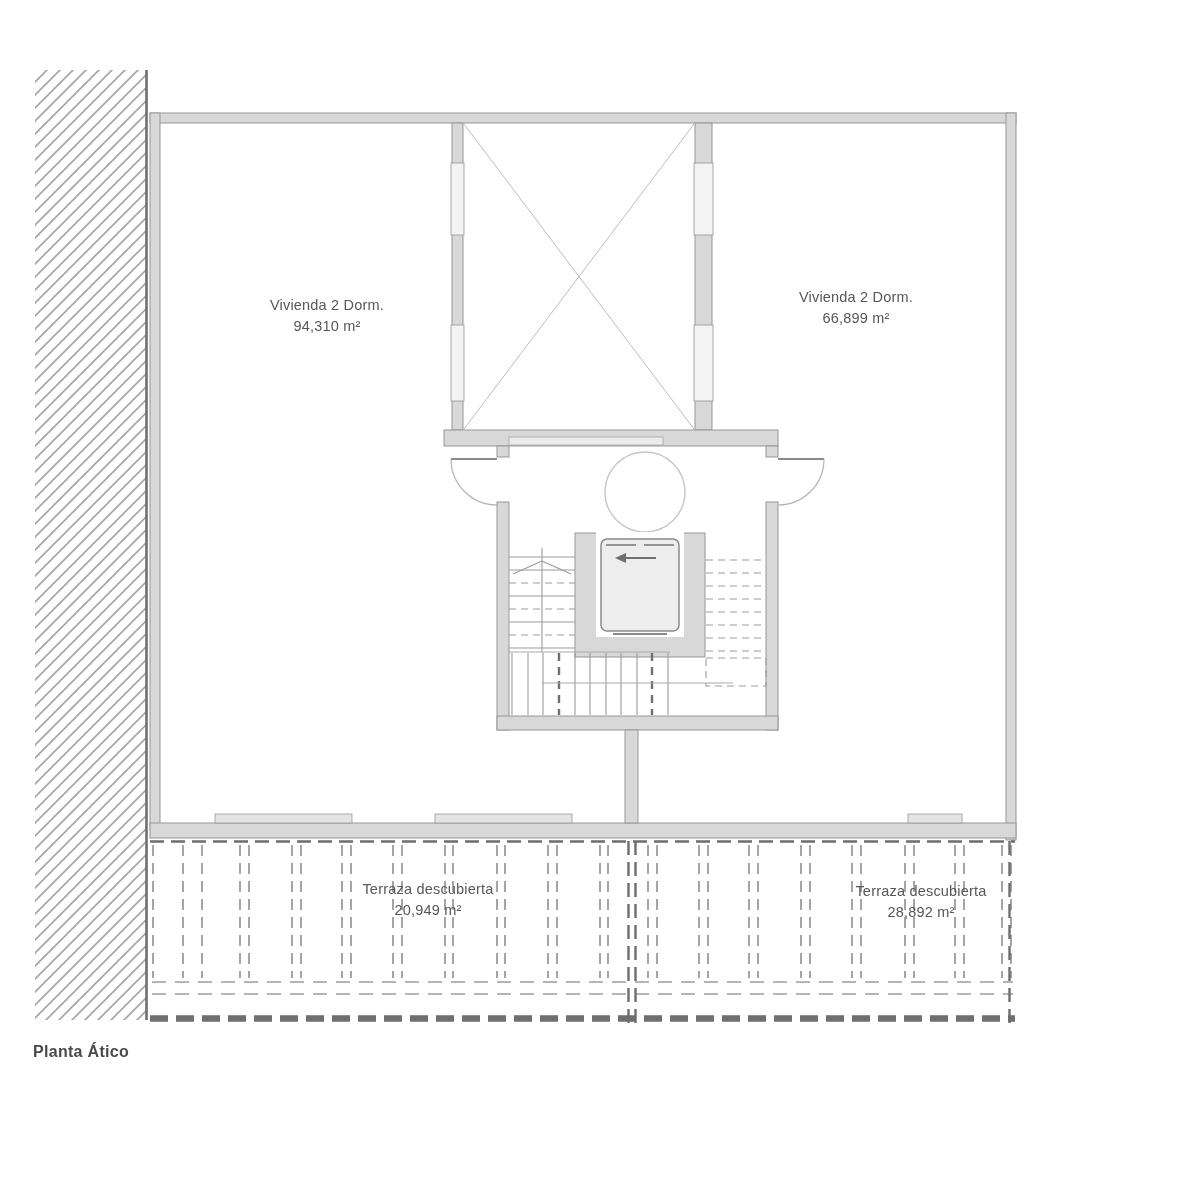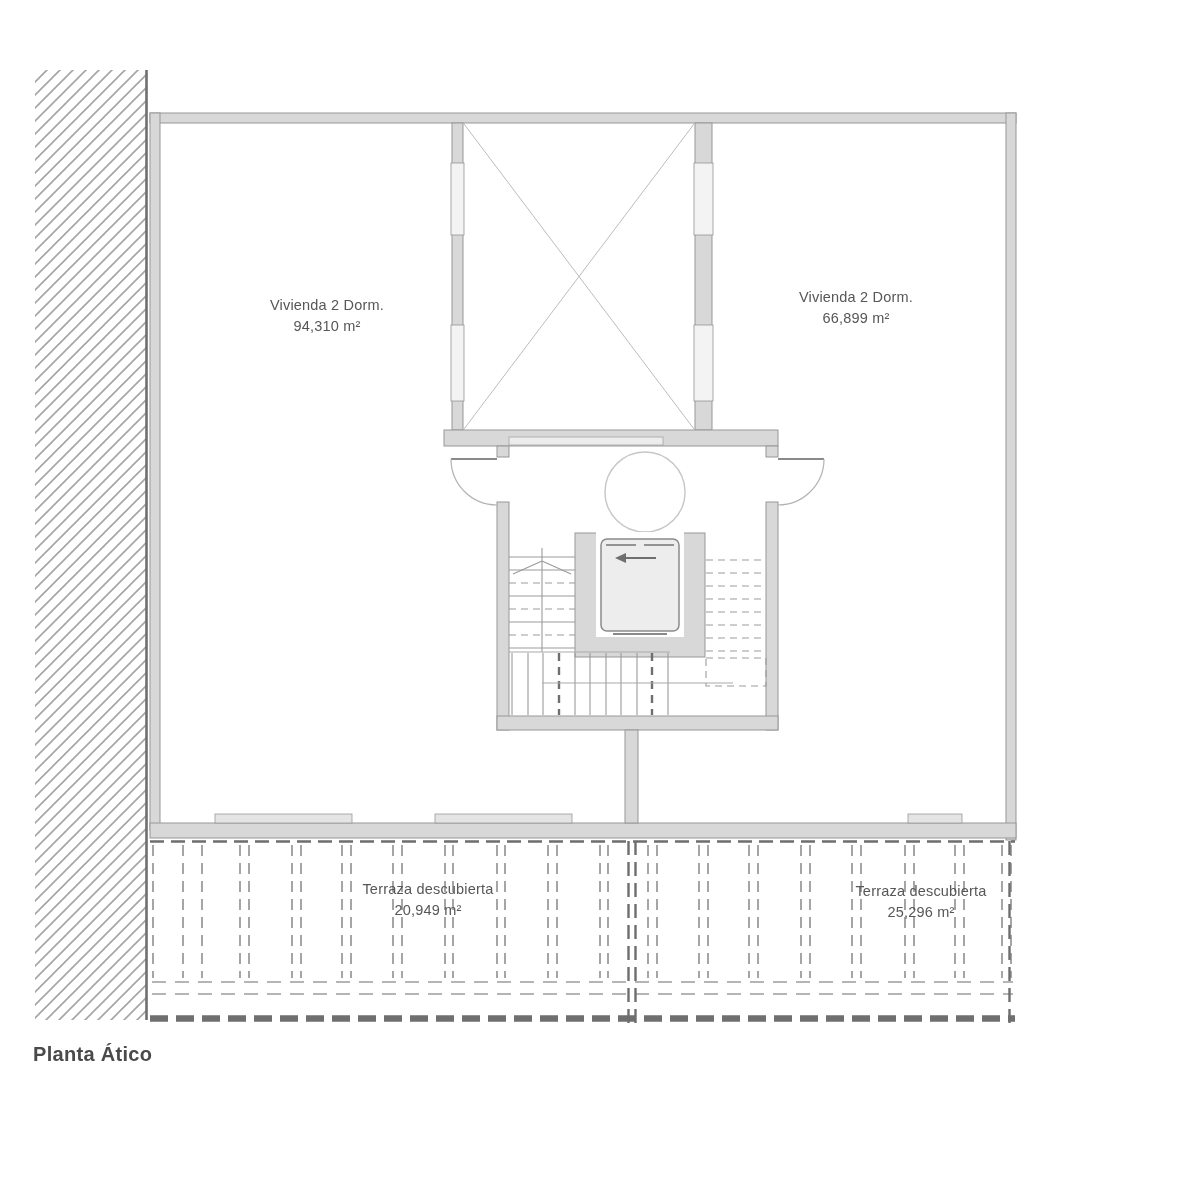--- a/index.html
+++ b/index.html
@@ -29,21 +29,21 @@
   .arrowline {stroke:#6f6f6f;stroke-width:2;fill:none;}
   .arrowhead {fill:#6f6f6f;stroke:none;}
   .skylight  {fill:none;stroke:#c6c6c6;stroke-width:1.4;}
   .hatchedge {stroke:#6f6f6f;stroke-width:2.6;fill:none;}
   
   .room-label{
     position:absolute;transform:translateX(-50%);text-align:center;
     font-size:14.5px;line-height:21px;color:#575757;letter-spacing:.2px;white-space:nowrap;
   }
   .plan-title{
-    position:absolute;font-size:20px;font-weight:bold;color:#4a4a4a;letter-spacing:.3px;white-space:nowrap;
+    position:absolute;font-size:16px;font-weight:bold;color:#4a4a4a;letter-spacing:.3px;white-space:nowrap;
   }
 </style>
 </head>
 <body>
 
 <div class="canvas">
 
   <svg width="1200" height="1200" viewBox="0 0 1200 1200">
     <defs>
       <pattern id="hatch" width="13" height="13" patternUnits="userSpaceOnUse">
@@ -215,17 +215,17 @@
     <div>66,899 m²</div>
   </div>
 
   <div class="room-label" style="left:428px;top:879px">
     <div>Terraza descubierta</div>
     <div>20,949 m²</div>
   </div>
 
   <div class="room-label" style="left:921px;top:881px">
     <div>Terraza descubierta</div>
-    <div>25,296 m²</div>
+    <div>28,892 m²</div>
   </div>
 
   <div class="plan-title" style="left:33px;top:1043px">Planta Ático</div>
 </div>
 
 </body></html>

